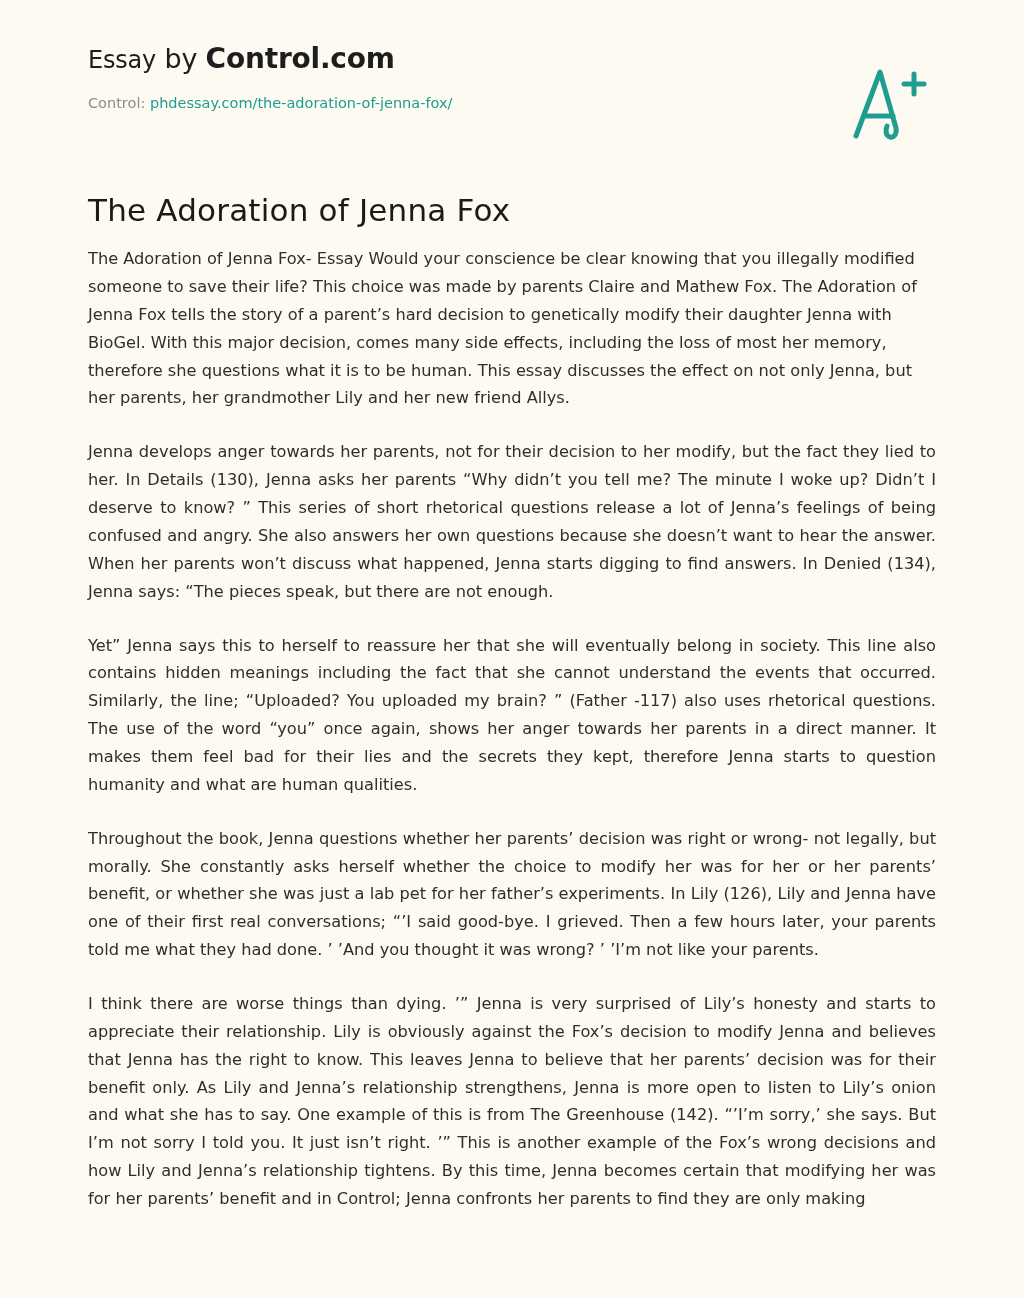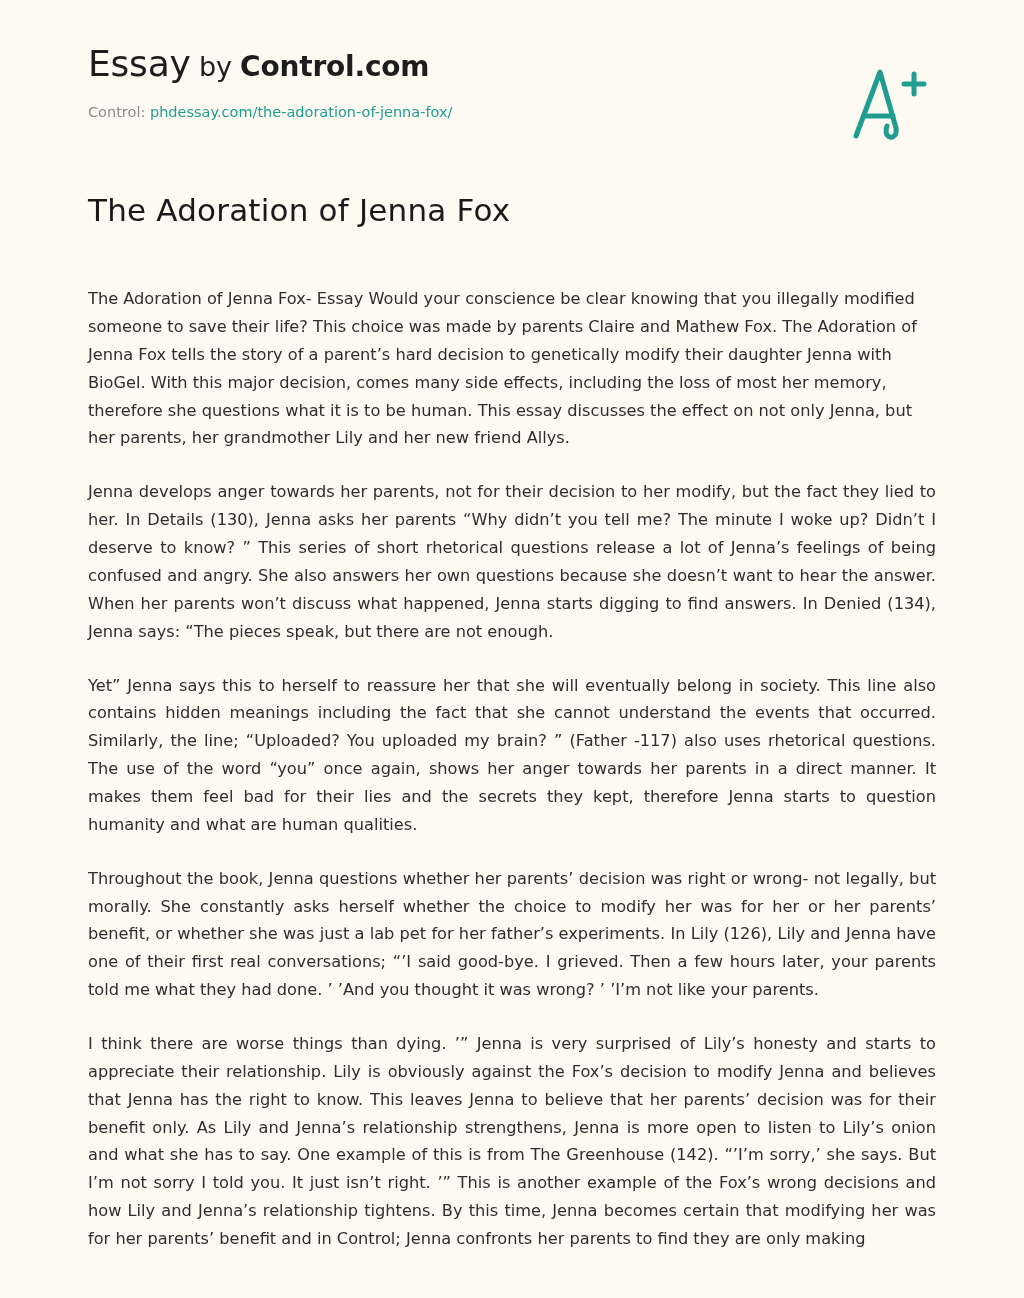--- a/index.html
+++ b/index.html
@@ -29,21 +29,21 @@
   }
   .brand-line {
     font-size: 27px;
     color: #1d1d1d;
     letter-spacing: -0.2px;
     line-height: 1.1;
     font-family: "DejaVu Sans", sans-serif;
   }
   .brand-essay {
     font-weight: normal;
-    font-size: 36px;
+    font-size: 24px;
   }
   .brand-by {
     font-weight: normal;
     font-size: 27px;
   }
   .brand-site {
     font-weight: bold;
     font-size: 28px;
   }
   .source-line {
@@ -69,21 +69,21 @@
   }
   .title {
     margin: 42px 88px 0 88px;
     font-size: 31px;
     font-weight: normal;
     color: #1a1a1a;
     letter-spacing: 0.2px;
     line-height: 1.2;
   }
   .article {
-    margin: 56px 88px 0 88px;
+    margin: 16px 88px 0 88px;
     width: 848px;
   }
   .article p {
     margin: 0 0 26px 0;
     font-size: 16.2px;
     line-height: 1.72;
     color: #2e2e2e;
     text-align: justify;
     font-family: "DejaVu Sans", sans-serif;
   }

